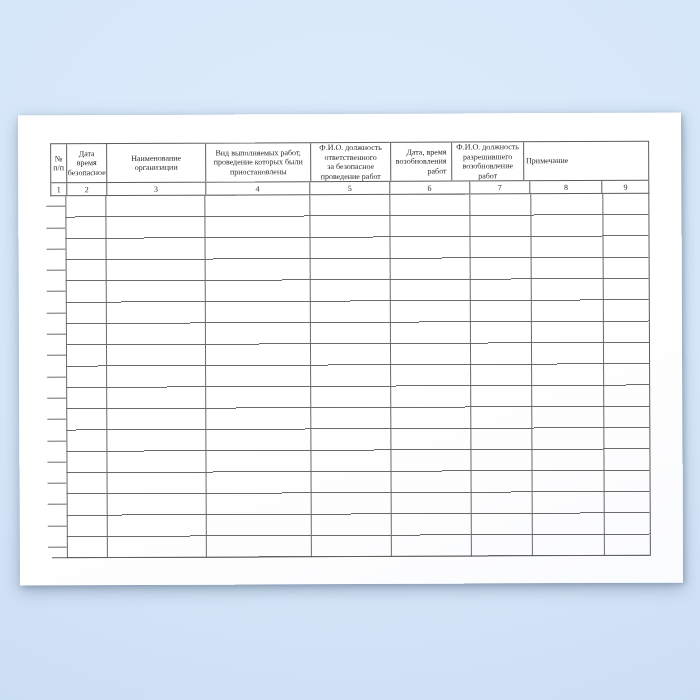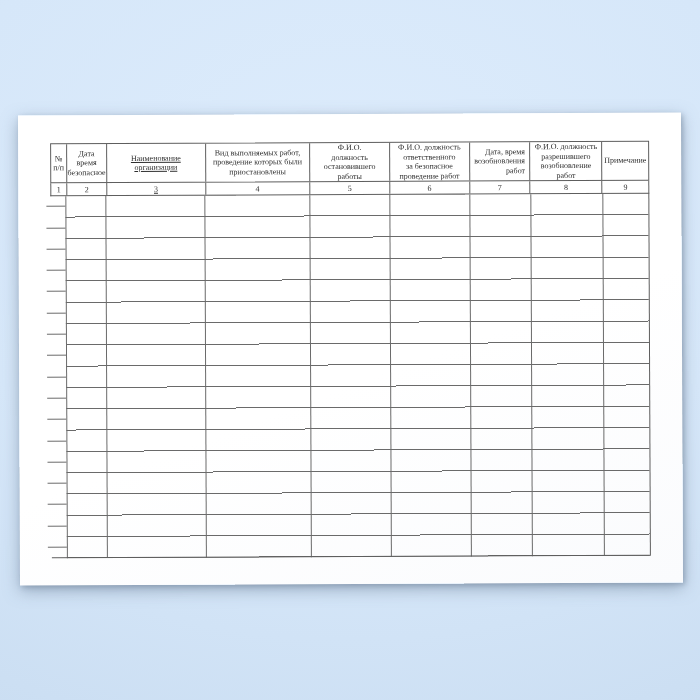--- a/index.html
+++ b/index.html
@@ -41,21 +41,21 @@
     border-left:1px solid #5e5e5e;
     display:flex;align-items:center;justify-content:center;
     text-align:center;
     font-size:8px;line-height:9.5px;
     white-space:pre-line;
     overflow:hidden;
     padding:0 1px;
   }
   .cell:first-child{border-left:none;}
   .numbers-row .cell{font-size:8px;line-height:11px;}
-  .w1{width:15px;} .w2{width:40px;} .w3{width:99px;text-decoration:underline;} .w4{width:105px;}
+  .w1{width:15px;} .w2{width:40px;} .w3{width:99px;} .w4{width:105px;}
   .w5{width:80px;} .w6{width:80px;} .w7{width:61px;text-align:right;} .w8{width:72px;} .w9{width:47px;font-family:Liberation Serif, serif;}
   .body-grid{
     position:relative;
     box-sizing:border-box;
     height:362px;
     border-right:1px solid #5e5e5e;
   }
   .row-lines{
     position:absolute;left:15px;right:0;top:0;height:100%;
     background:repeating-linear-gradient(to bottom, transparent 0 20.3px, #6a6a6a 20.3px 21.3px);
@@ -83,24 +83,20 @@
         <div class="cell w1">№
 п/п</div>
         <div class="cell w2">Дата
 время
 безопасное</div>
         <div class="cell w3">Наименование
 организации</div>
         <div class="cell w4">Вид выполняемых работ,
 проведение которых были
 приостановлены</div>
-        <div class="cell w5">Ф.И.О.
-должность
-остановившего
-работы</div>
         <div class="cell w6">Ф.И.О. должность
 ответственного
 за безопасное
 проведение работ</div>
         <div class="cell w7">Дата, время
 возобновления
 работ</div>
         <div class="cell w8">Ф.И.О. должность
 разрешившего
 возобновление

